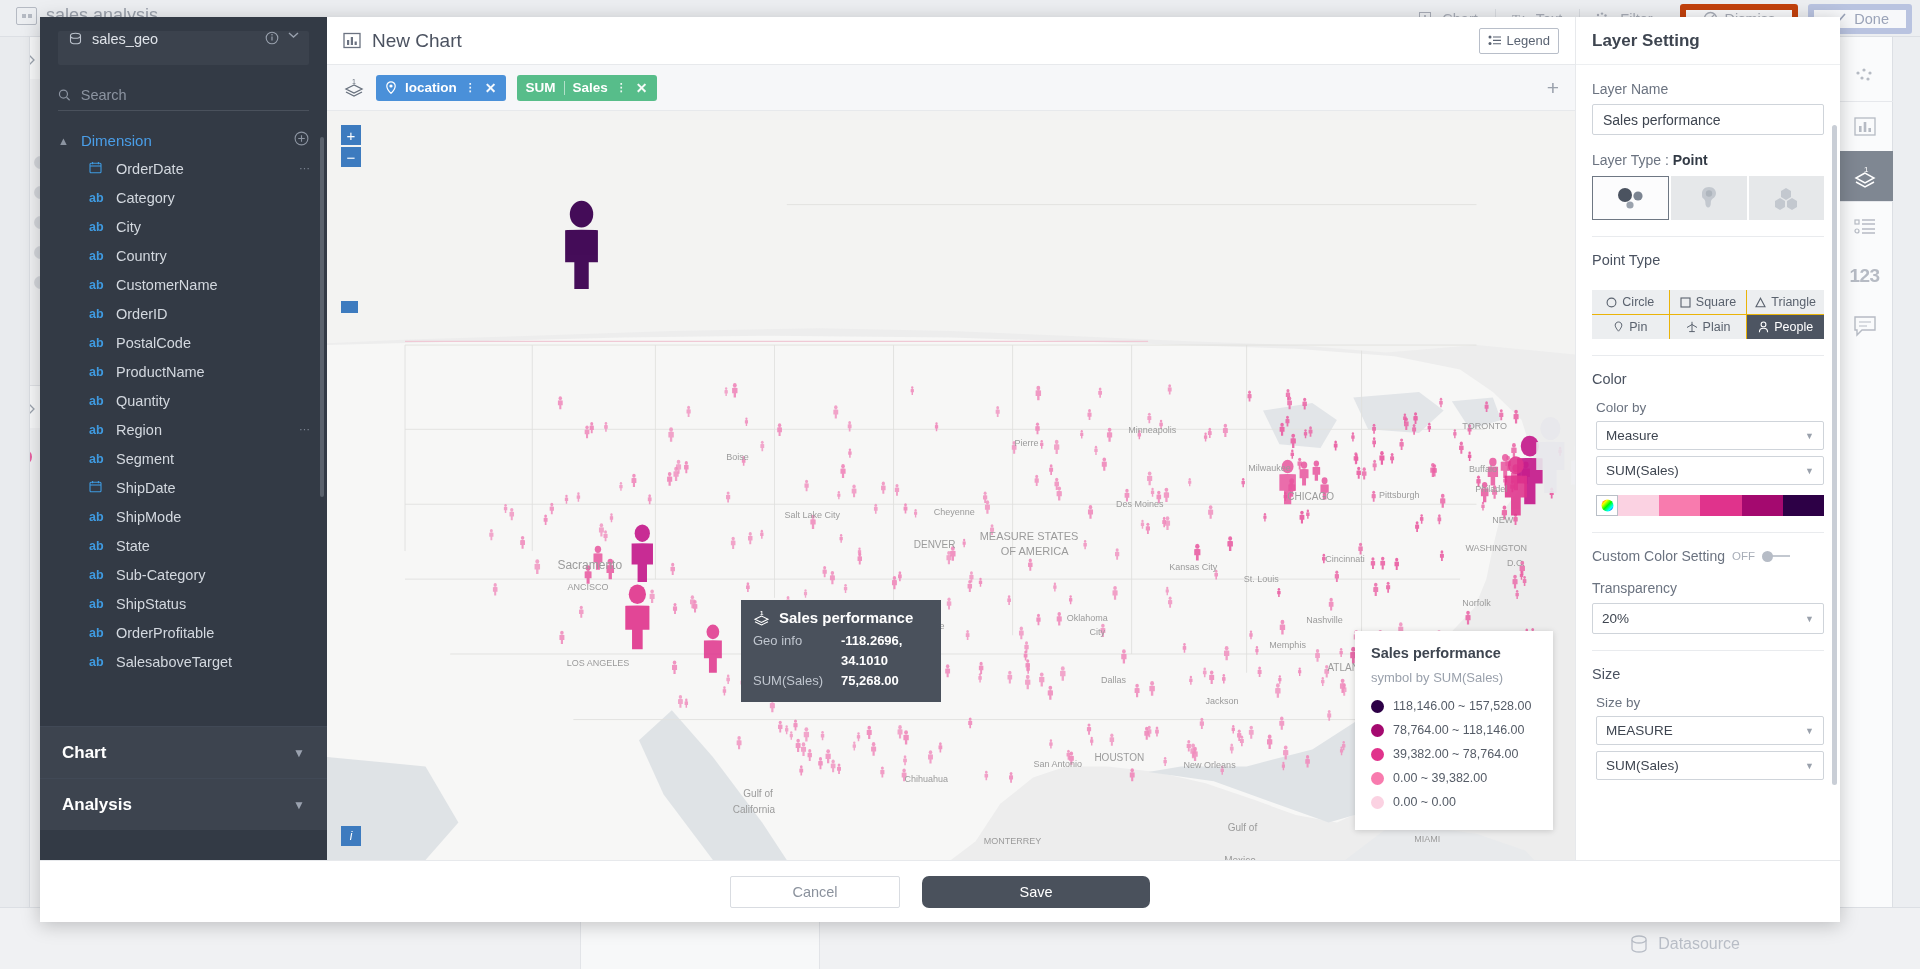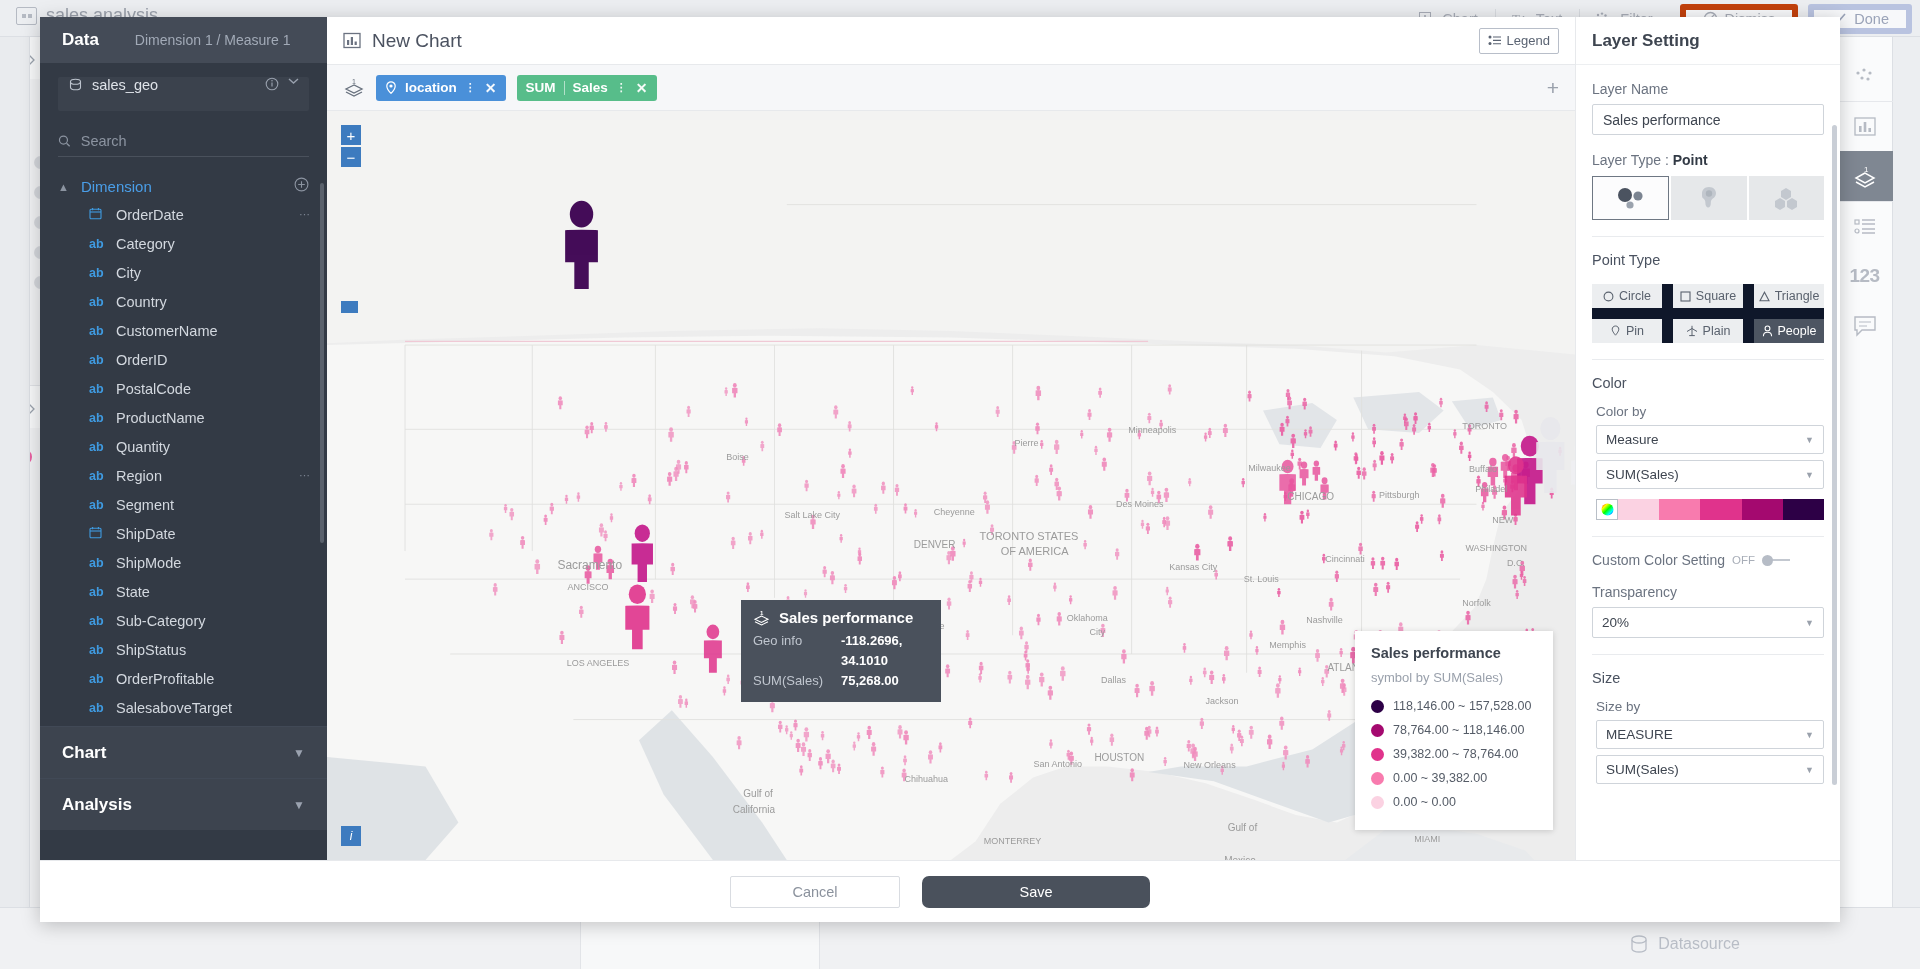--- a/index.html
+++ b/index.html
@@ -139,21 +139,21 @@
   .lp-label{ font-size:14px; color:#6b7380; margin:16px 0 7px 0; }
   .lp-input{ width:100%; height:31px; border:1px solid #cfd4da; padding:0 10px; font-size:14px; color:#3e4550;
      font-family:inherit; outline:none; border-radius:2px;}
   .lp-type{ font-size:14px; color:#6b7380; margin:17px 0 8px 0;}
   .lp-type b{ color:#323a45; }
   .type-row{ display:flex; gap:2px; }
   .type-box{ flex:1; height:44px; background:#e6e8ea; display:flex; align-items:center; justify-content:center;}
   .type-box.sel{ background:#fcfcfd; border:1px solid #6e7783; }
   .lp-divider{ height:1px; background:#e9ebee; margin:16px 0 0 0;}
   .lp-section-title{ font-size:14.5px; color:#4a5260; margin:15px 0 8px 0;}
-  .pt-grid{ display:grid; grid-template-columns:1fr 1fr 1fr; gap:11px; background:#0f172a; margin-top:16px;}
+  .pt-grid{ display:grid; grid-template-columns:1fr 1fr 1fr; gap:1px; background:#eab308; margin-top:22px;}
   .pt-cell{ height:24px; background:#eceef0; display:flex; align-items:center; justify-content:center; gap:5px;
      font-size:12.5px; color:#5a626e;}
   .pt-cell.sel{ background:#4d5562; color:#ffffff; font-weight:normal;text-align:center; }
   .lp-sub{ font-size:13.5px; color:#6b7380; margin:13px 0 6px 4px;}
   .lp-select{ margin-left:4px; width:calc(100% - 4px); height:29px; border:1px solid #cfd4da; background:#fff;
      display:flex; align-items:center; padding:0 9px; font-size:13.5px; color:#3e4550; border-radius:2px;}
   .lp-select .cv{ flex:1; }
   .lp-select .ar{ color:#9aa1ac; font-size:9px; }
   .pal-row{ margin-left:4px; display:flex; margin-top:10px; height:21px; width:calc(100% - 4px); }
   .pal-row .wheel{ width:22px;height:21px; border:1px solid #b9bfc7; background:#fff; display:flex;align-items:center;justify-content:center;}
@@ -362,24 +362,20 @@
         </svg>
       <span>Datasource</span>
     </div>
   </div>
 </div>
 
 <div id="modal">
   <div id="modal-body">
 
     <div id="data-panel">
-      <div class="dp-header">
-        <span class="dp-title">Data</span>
-        <span class="dp-sub">Dimension 1 / Measure 1</span>
-      </div>
 
       <div class="dp-scroll">
         <div class="ds-chip">
           <svg width="15" height="15" viewBox="0 0 15 15">
               <path d="M2.5 4.5c0-1.3 2.2-2.3 5-2.3s5 1 5 2.3v6c0 1.3-2.2 2.3-5 2.3s-5-1-5-2.3z" fill="none" stroke="#bcc3cd" stroke-width="1.1"></path>
               <path d="M2.5 5c0 1.3 2.2 2.3 5 2.3s5-1 5-2.3" fill="none" stroke="#bcc3cd" stroke-width="1.1"></path>
             </svg>
           <span class="ds-name">sales_geo</span>
           <svg width="14" height="14" viewBox="0 0 14 14">
               <circle cx="7" cy="7" r="5.8" fill="none" stroke="#98a0ad" stroke-width="1.1"></circle>
@@ -2234,21 +2230,21 @@
             <div style="position: absolute; left: 32.8947%; top: 46.25%; font-size: 9px; color: rgb(155, 155, 155); white-space: nowrap; transform: translate(-50%, -50%);">Boise</div>
             <div style="position: absolute; left: 75.5263%; top: 47.625%; font-size: 9px; color: rgb(155, 155, 155); white-space: nowrap; transform: translate(-50%, -50%);">Milwaukee</div>
             <div style="position: absolute; left: 92.7632%; top: 42%; font-size: 9px; color: rgb(155, 155, 155); white-space: nowrap; transform: translate(-50%, -50%);">TORONTO</div>
             <div style="position: absolute; left: 92.6316%; top: 47.75%; font-size: 9px; color: rgb(155, 155, 155); white-space: nowrap; transform: translate(-50%, -50%);">Buffalo</div>
             <div style="position: absolute; left: 50.2632%; top: 53.5%; font-size: 9px; color: rgb(155, 155, 155); white-space: nowrap; transform: translate(-50%, -50%);">Cheyenne</div>
             <div style="position: absolute; left: 78.8158%; top: 51.375%; font-size: 10px; color: rgb(155, 155, 155); white-space: nowrap; transform: translate(-50%, -50%);">CHICAGO</div>
             <div style="position: absolute; left: 65.1316%; top: 52.5%; font-size: 9px; color: rgb(155, 155, 155); white-space: nowrap; transform: translate(-50%, -50%);">Des Moines</div>
             <div style="position: absolute; left: 85.9211%; top: 51.25%; font-size: 9px; color: rgb(155, 155, 155); white-space: nowrap; transform: translate(-50%, -50%);">Pittsburgh</div>
             <div style="position: absolute; left: 38.8816%; top: 54%; font-size: 9px; color: rgb(155, 155, 155); white-space: nowrap; transform: translate(-50%, -50%);">Salt Lake City</div>
             <div style="position: absolute; left: 48.6842%; top: 57.875%; font-size: 10px; color: rgb(155, 155, 155); white-space: nowrap; transform: translate(-50%, -50%);">DENVER</div>
-            <div style="position: absolute; left: 56.25%; top: 56.75%; font-size: 11px; color: rgb(155, 155, 155); white-space: nowrap; transform: translate(-50%, -50%);">TORONTO STATES</div>
+            <div style="position: absolute; left: 56.25%; top: 56.75%; font-size: 11px; color: rgb(155, 155, 155); white-space: nowrap; transform: translate(-50%, -50%);">MEASURE STATES</div>
             <div style="position: absolute; left: 56.7105%; top: 58.75%; font-size: 11px; color: rgb(155, 155, 155); white-space: nowrap; transform: translate(-50%, -50%);">OF AMERICA</div>
             <div style="position: absolute; left: 93.2895%; top: 50.5%; font-size: 9px; color: rgb(155, 155, 155); white-space: nowrap; transform: translate(-50%, -50%);">Philadel</div>
             <div style="position: absolute; left: 94.2105%; top: 54.625%; font-size: 9px; color: rgb(155, 155, 155); white-space: nowrap; transform: translate(-50%, -50%);">NEW</div>
             <div style="position: absolute; left: 93.6842%; top: 58.375%; font-size: 9px; color: rgb(155, 155, 155); white-space: nowrap; transform: translate(-50%, -50%);">WASHINGTON</div>
             <div style="position: absolute; left: 95.2632%; top: 60.375%; font-size: 9px; color: rgb(155, 155, 155); white-space: nowrap; transform: translate(-50%, -50%);">D.C.</div>
             <div style="position: absolute; left: 81.5789%; top: 59.75%; font-size: 9px; color: rgb(155, 155, 155); white-space: nowrap; transform: translate(-50%, -50%);">Cincinnati</div>
             <div style="position: absolute; left: 21.0526%; top: 60.625%; font-size: 12px; color: rgb(155, 155, 155); white-space: nowrap; transform: translate(-50%, -50%);">Sacramento</div>
             <div style="position: absolute; left: 20.9211%; top: 63.5%; font-size: 9px; color: rgb(155, 155, 155); white-space: nowrap; transform: translate(-50%, -50%);">ANCISCO</div>
             <div style="position: absolute; left: 69.4079%; top: 60.875%; font-size: 9px; color: rgb(155, 155, 155); white-space: nowrap; transform: translate(-50%, -50%);">Kansas City</div>
             <div style="position: absolute; left: 74.8684%; top: 62.5%; font-size: 9px; color: rgb(155, 155, 155); white-space: nowrap; transform: translate(-50%, -50%);">St. Louis</div>

